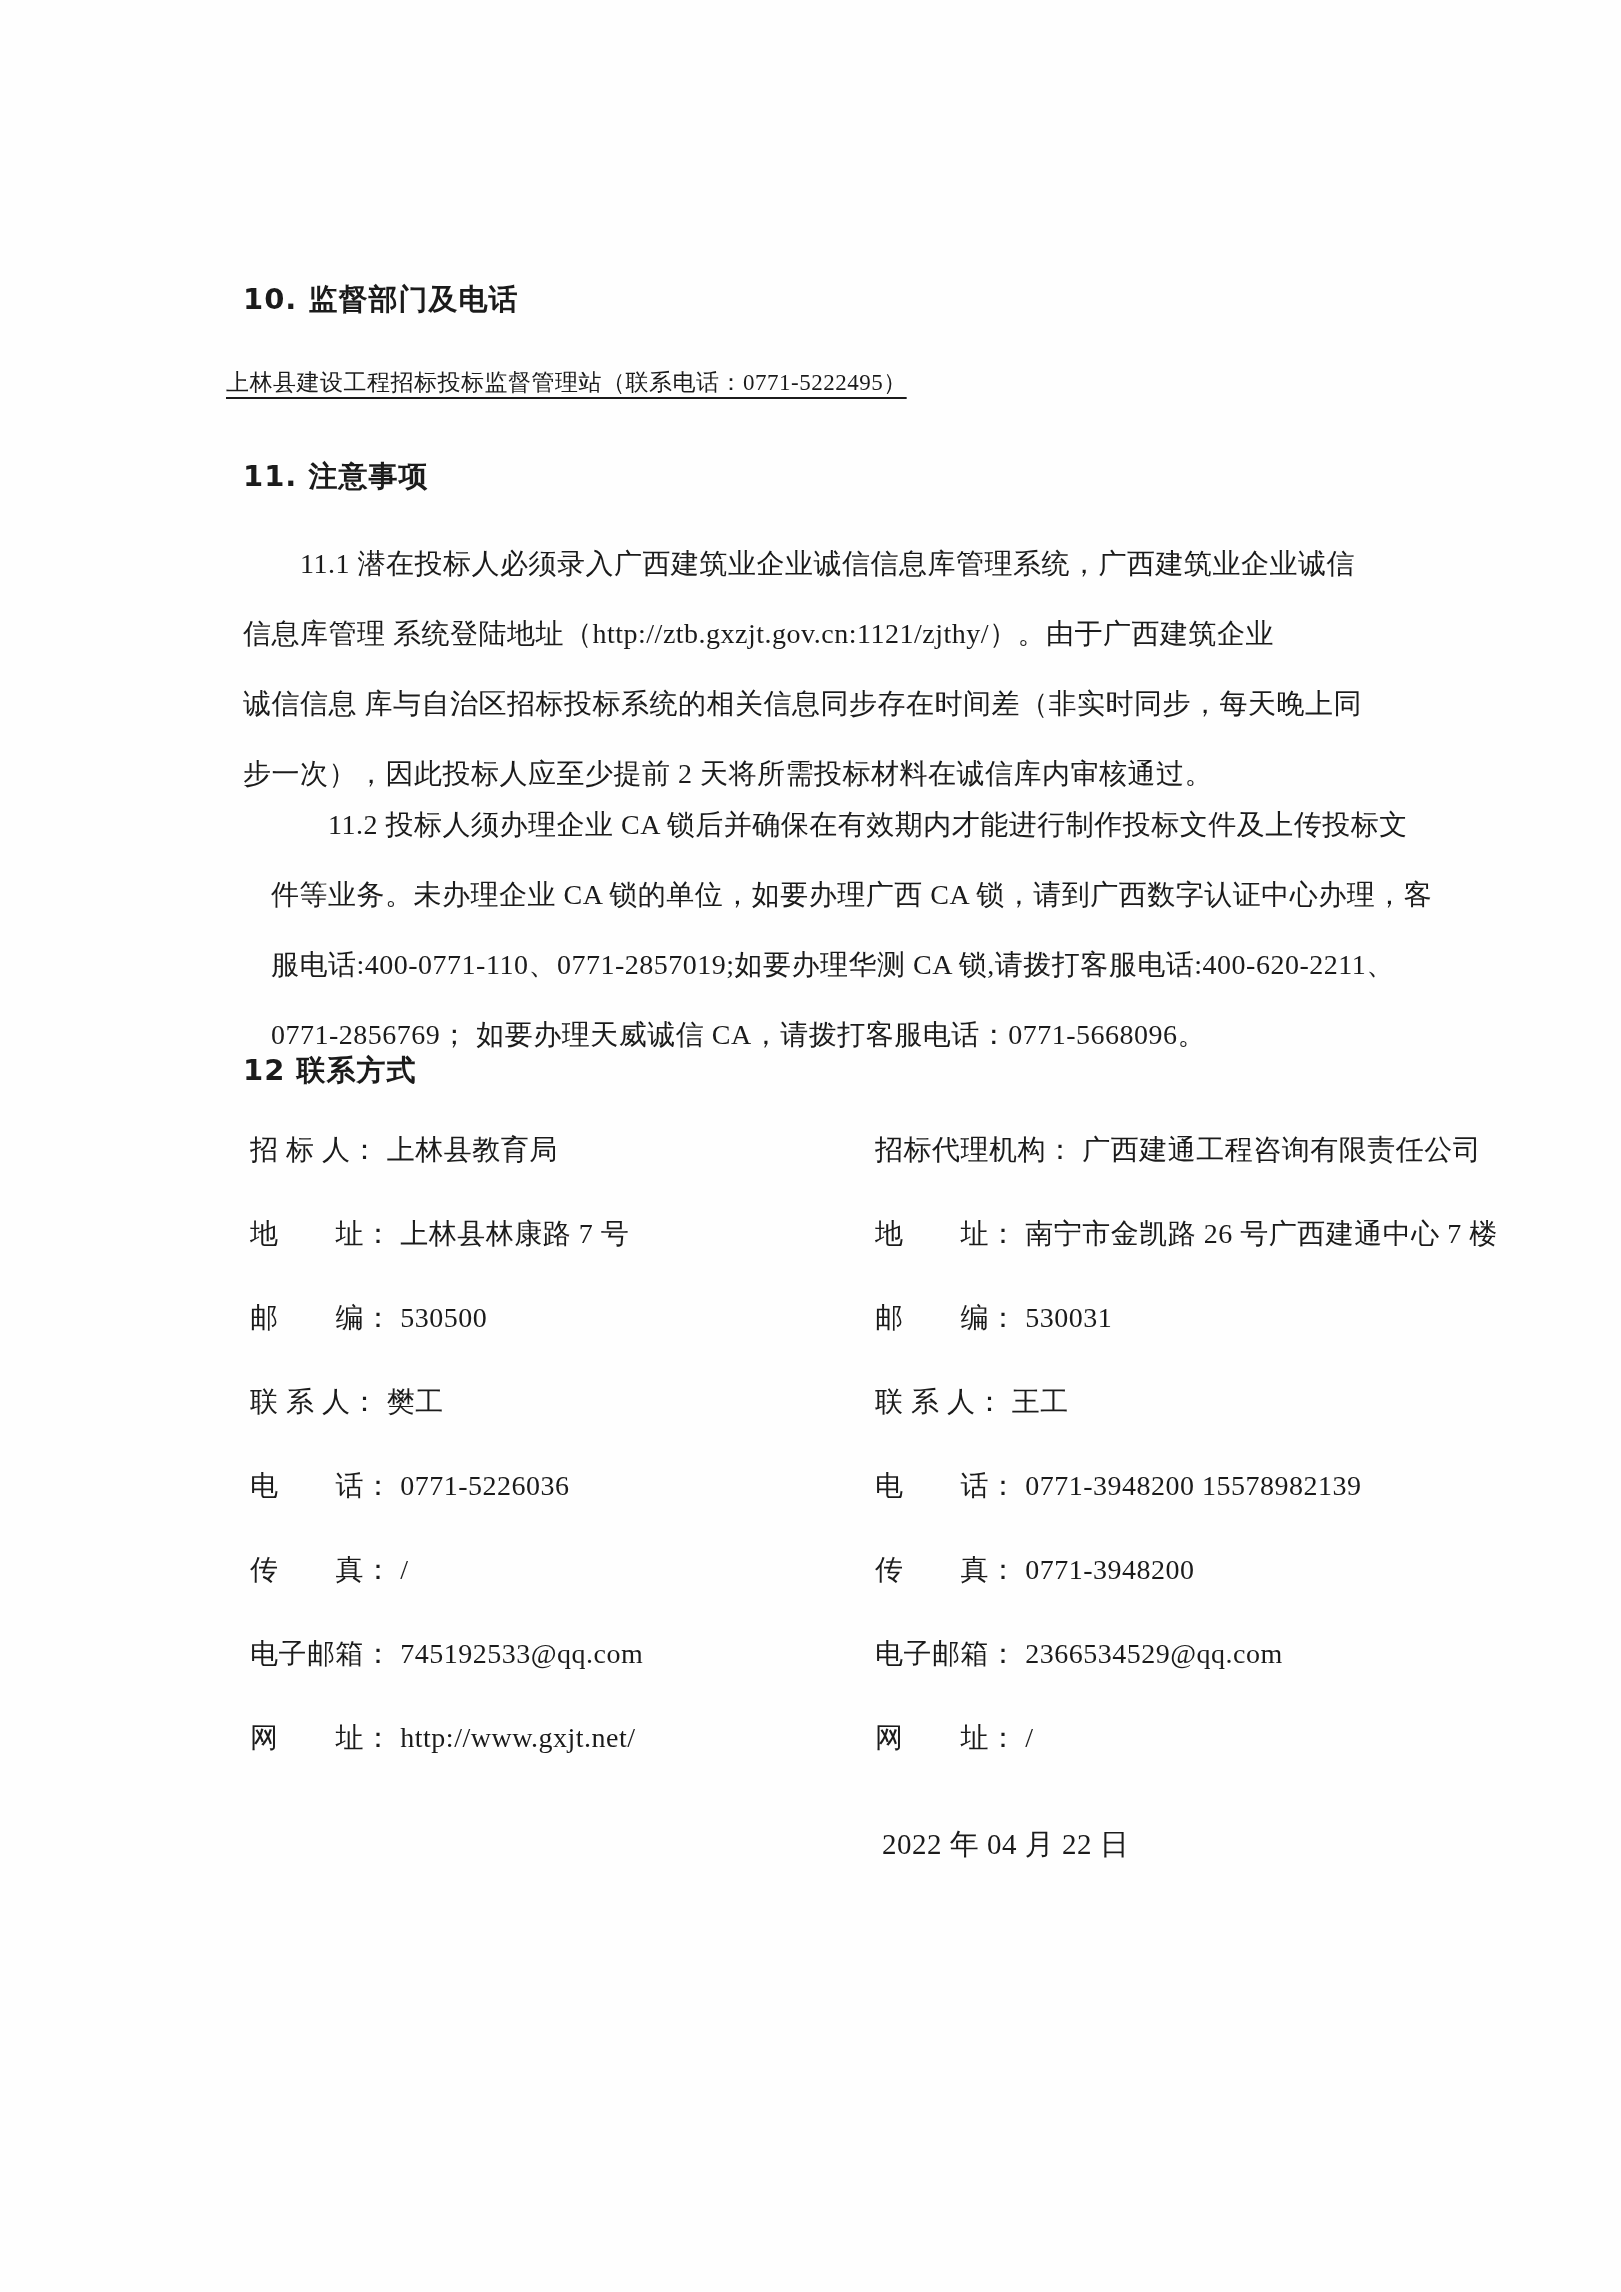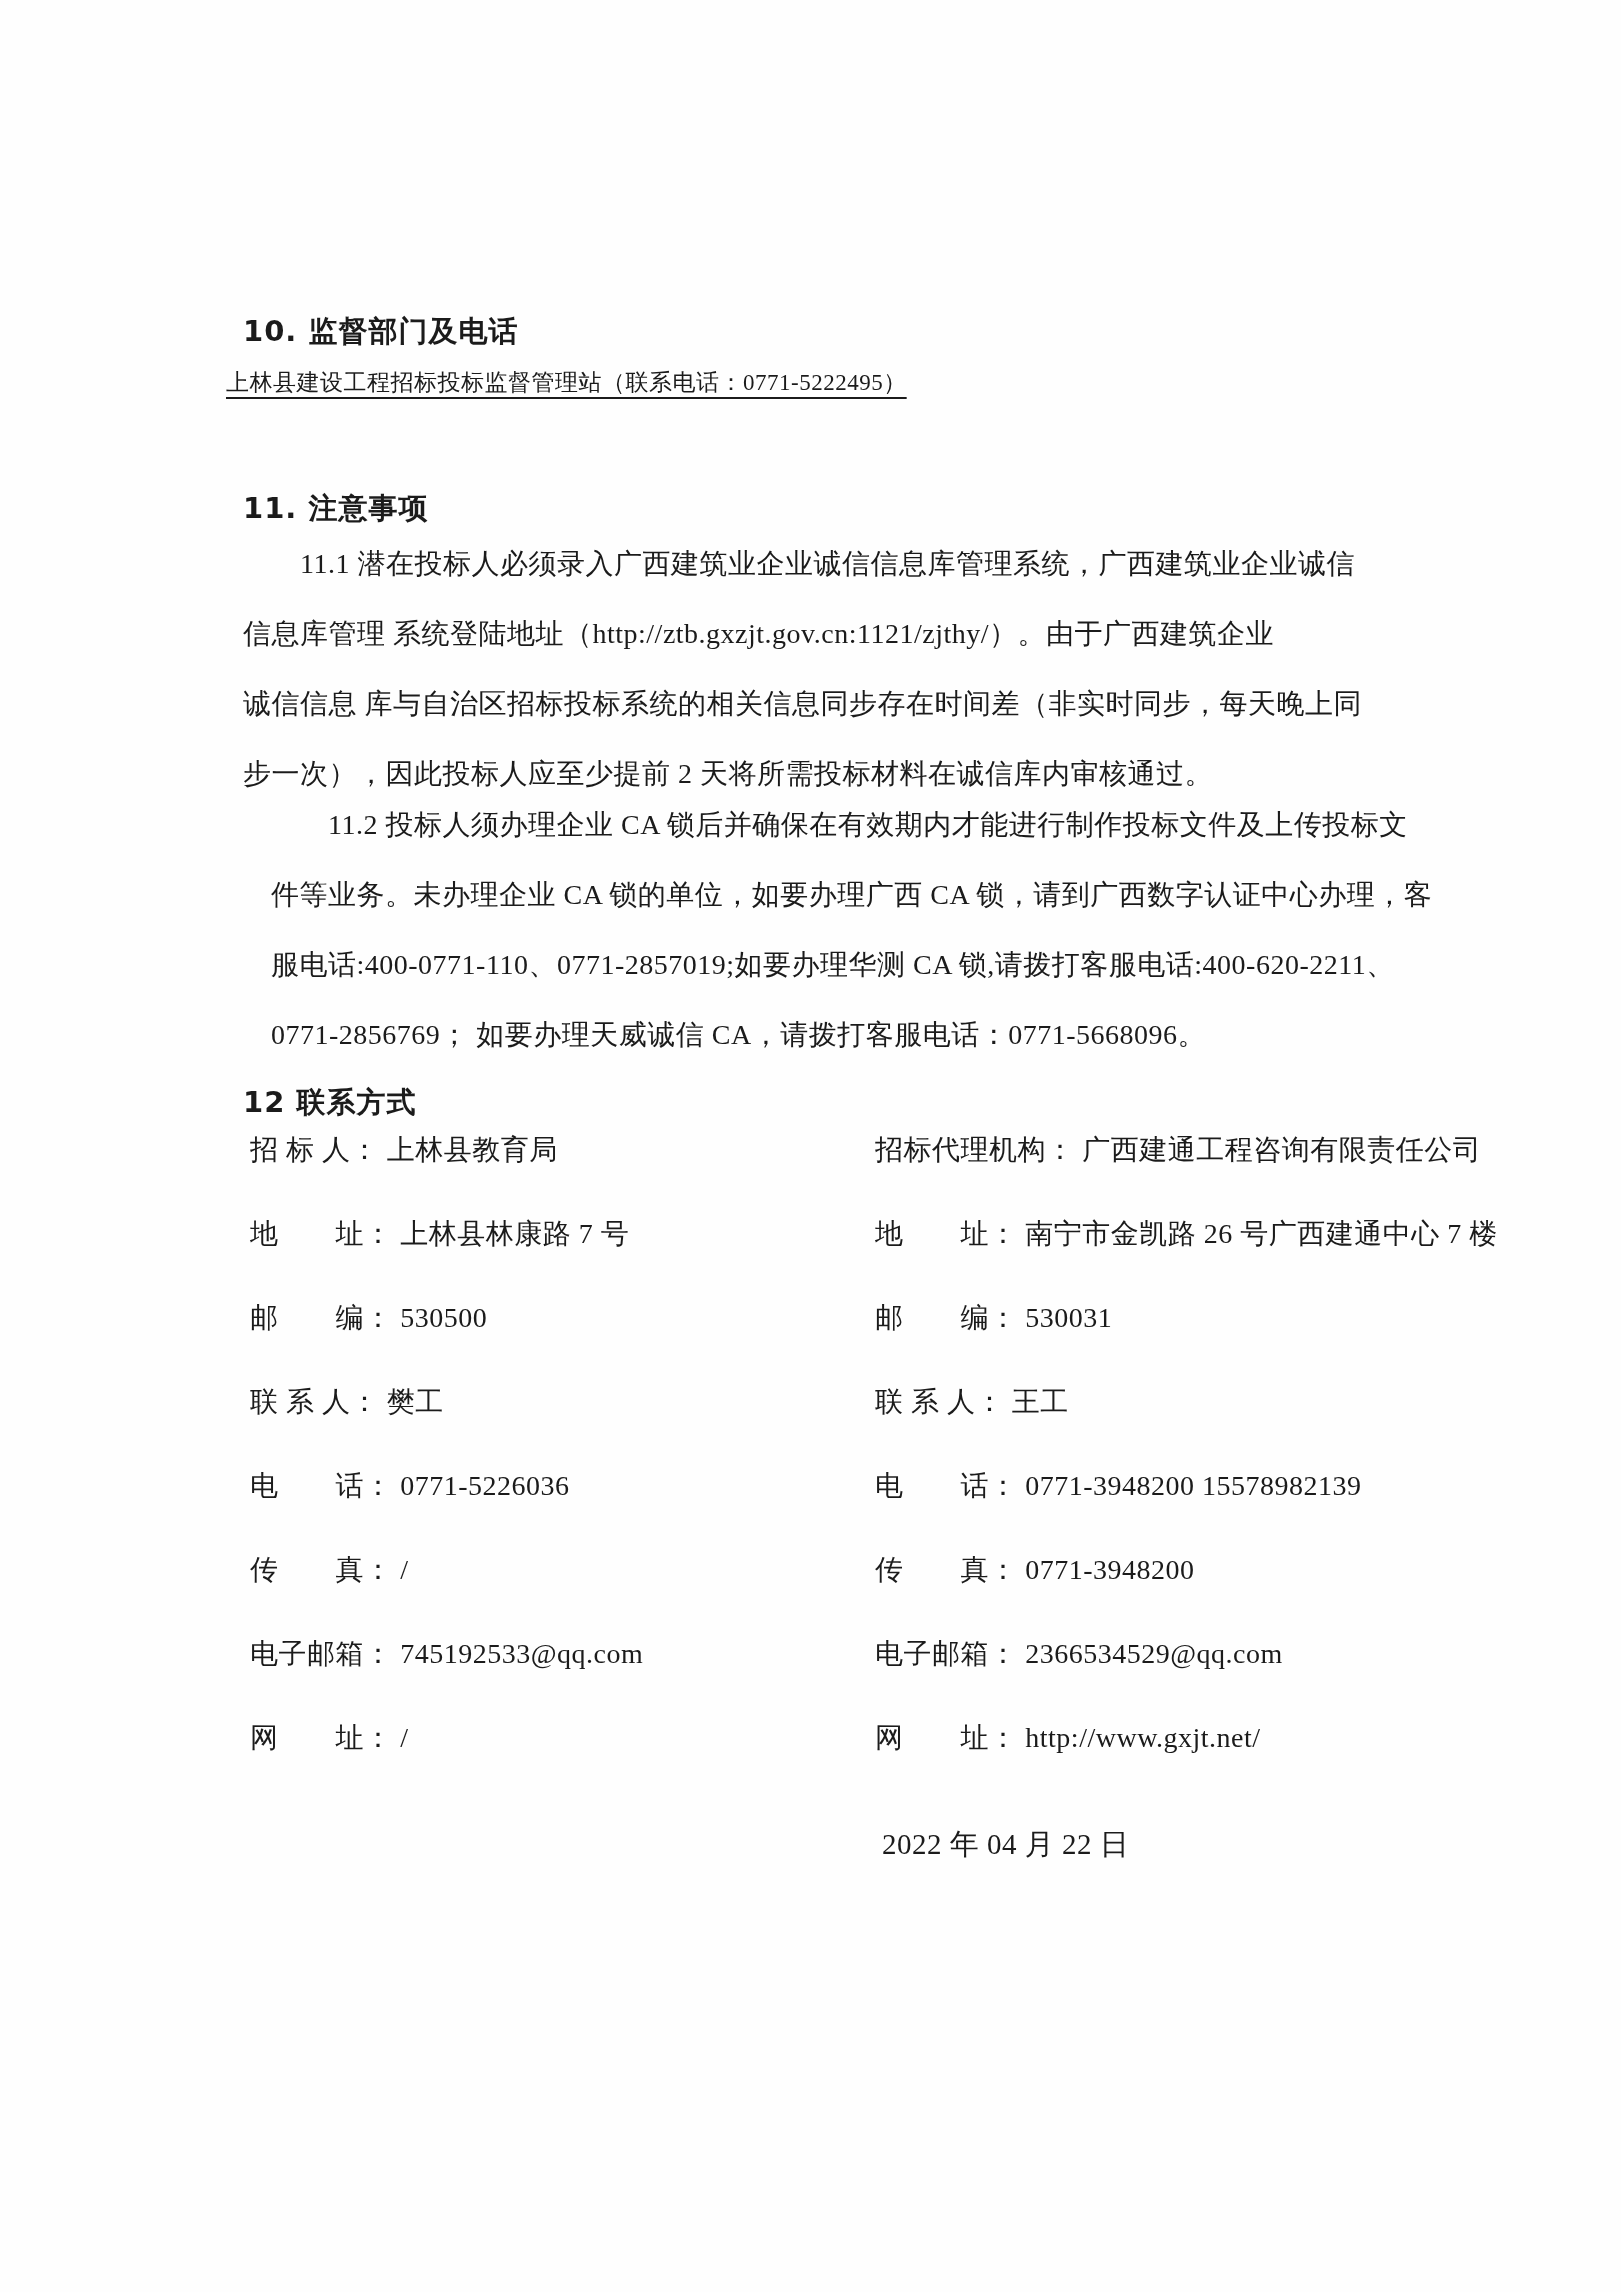--- a/index.html
+++ b/index.html
@@ -19,21 +19,20 @@
     overflow: hidden;
   }
   .heading {
     position: absolute;
     left: 243px;
     font-family: "DejaVu Sans", sans-serif;
     font-weight: bold;
     font-size: 29px;
     letter-spacing: 1px;
     white-space: nowrap;
-    margin-top: 32px;
   }
   #supervision-heading { top: 280px; }
   #notes-heading       { top: 457px; }
   #contact-heading     { top: 1051px; }
 
   #supervision-body {
     position: absolute;
     left: 226px;
     top: 367px;
     font-size: 23px;
@@ -156,24 +155,24 @@
     </div>
 
     <div class="contact-row">
       <span class="lbl">电子邮箱：</span><span class="val">745192533@qq.com</span>
     </div>
     <div class="contact-row">
       <span class="lbl">电子邮箱：</span><span class="val">2366534529@qq.com</span>
     </div>
 
     <div class="contact-row">
-      <span class="lbl">网　　址：</span><span class="val">  /</span>
+      <span class="lbl">网　　址：</span><span class="val"> http://www.gxjt.net/</span>
     </div>
     <div class="contact-row">
-      <span class="lbl">网　　址：</span><span class="val"> http://www.gxjt.net/</span>
+      <span class="lbl">网　　址：</span><span class="val">  /</span>
     </div>
 
   </div>
 
   <div id="date-line">2022 年 04 月 22 日</div>
 
 </div>
 
 
 </body></html>

